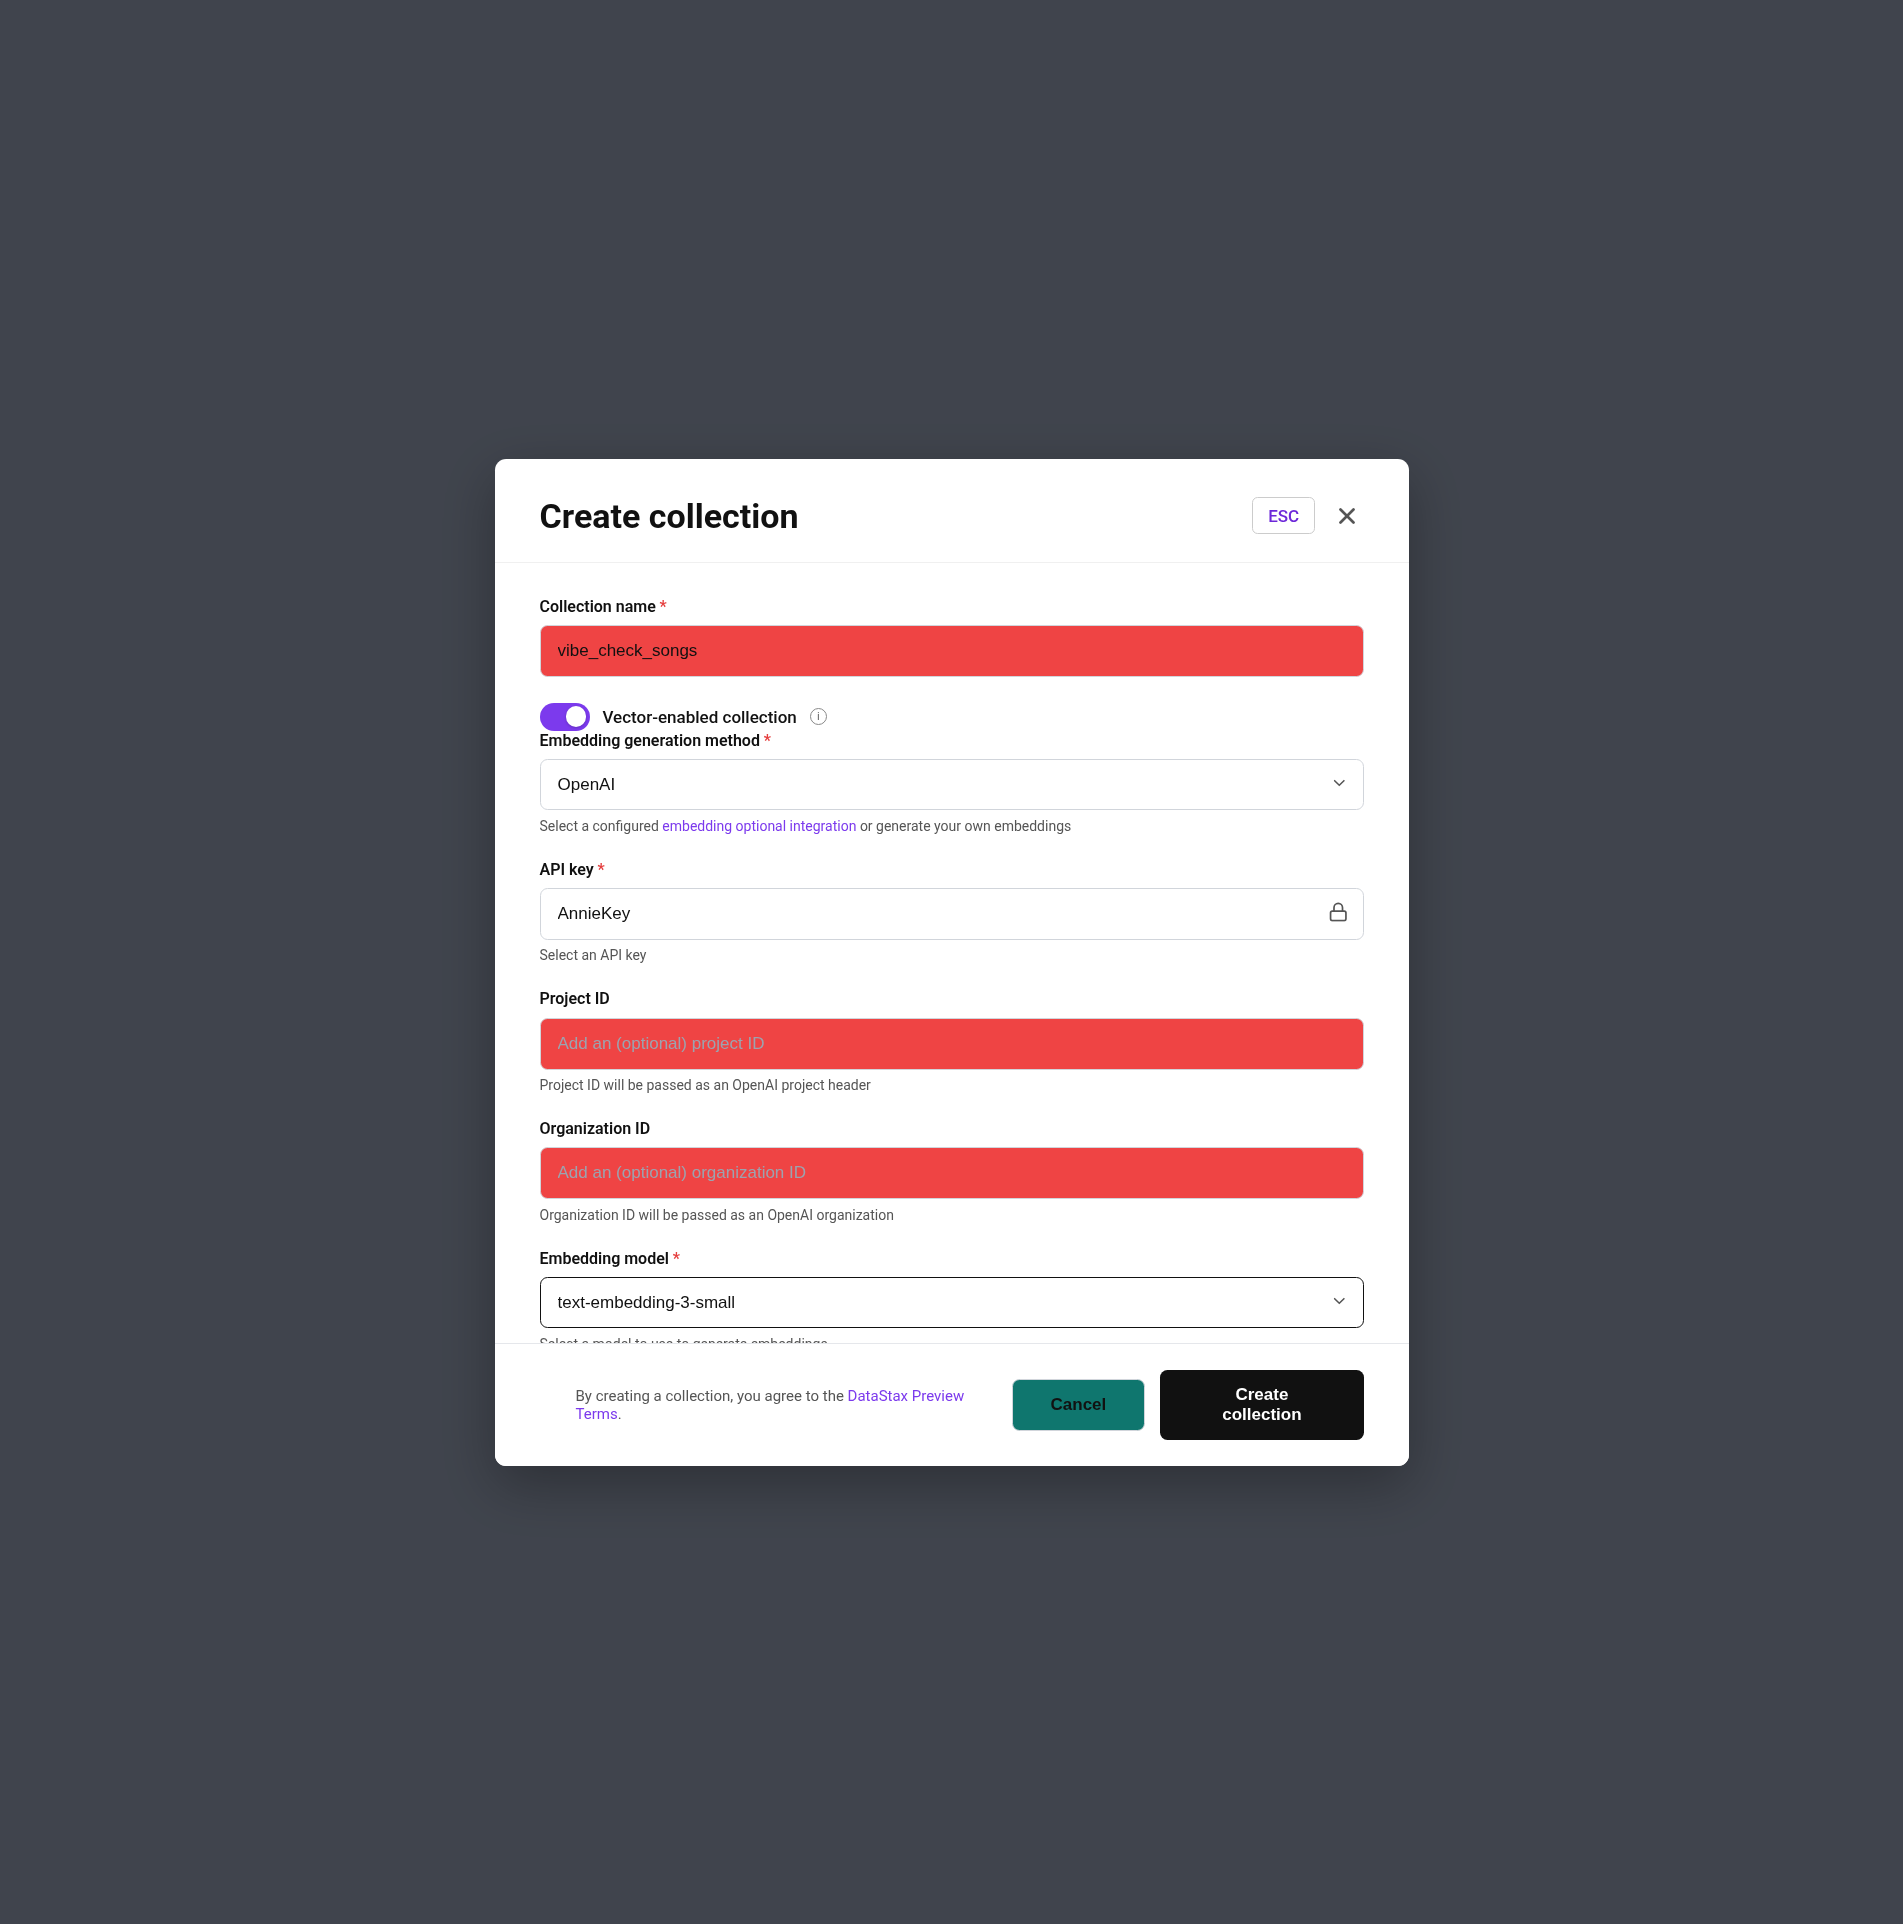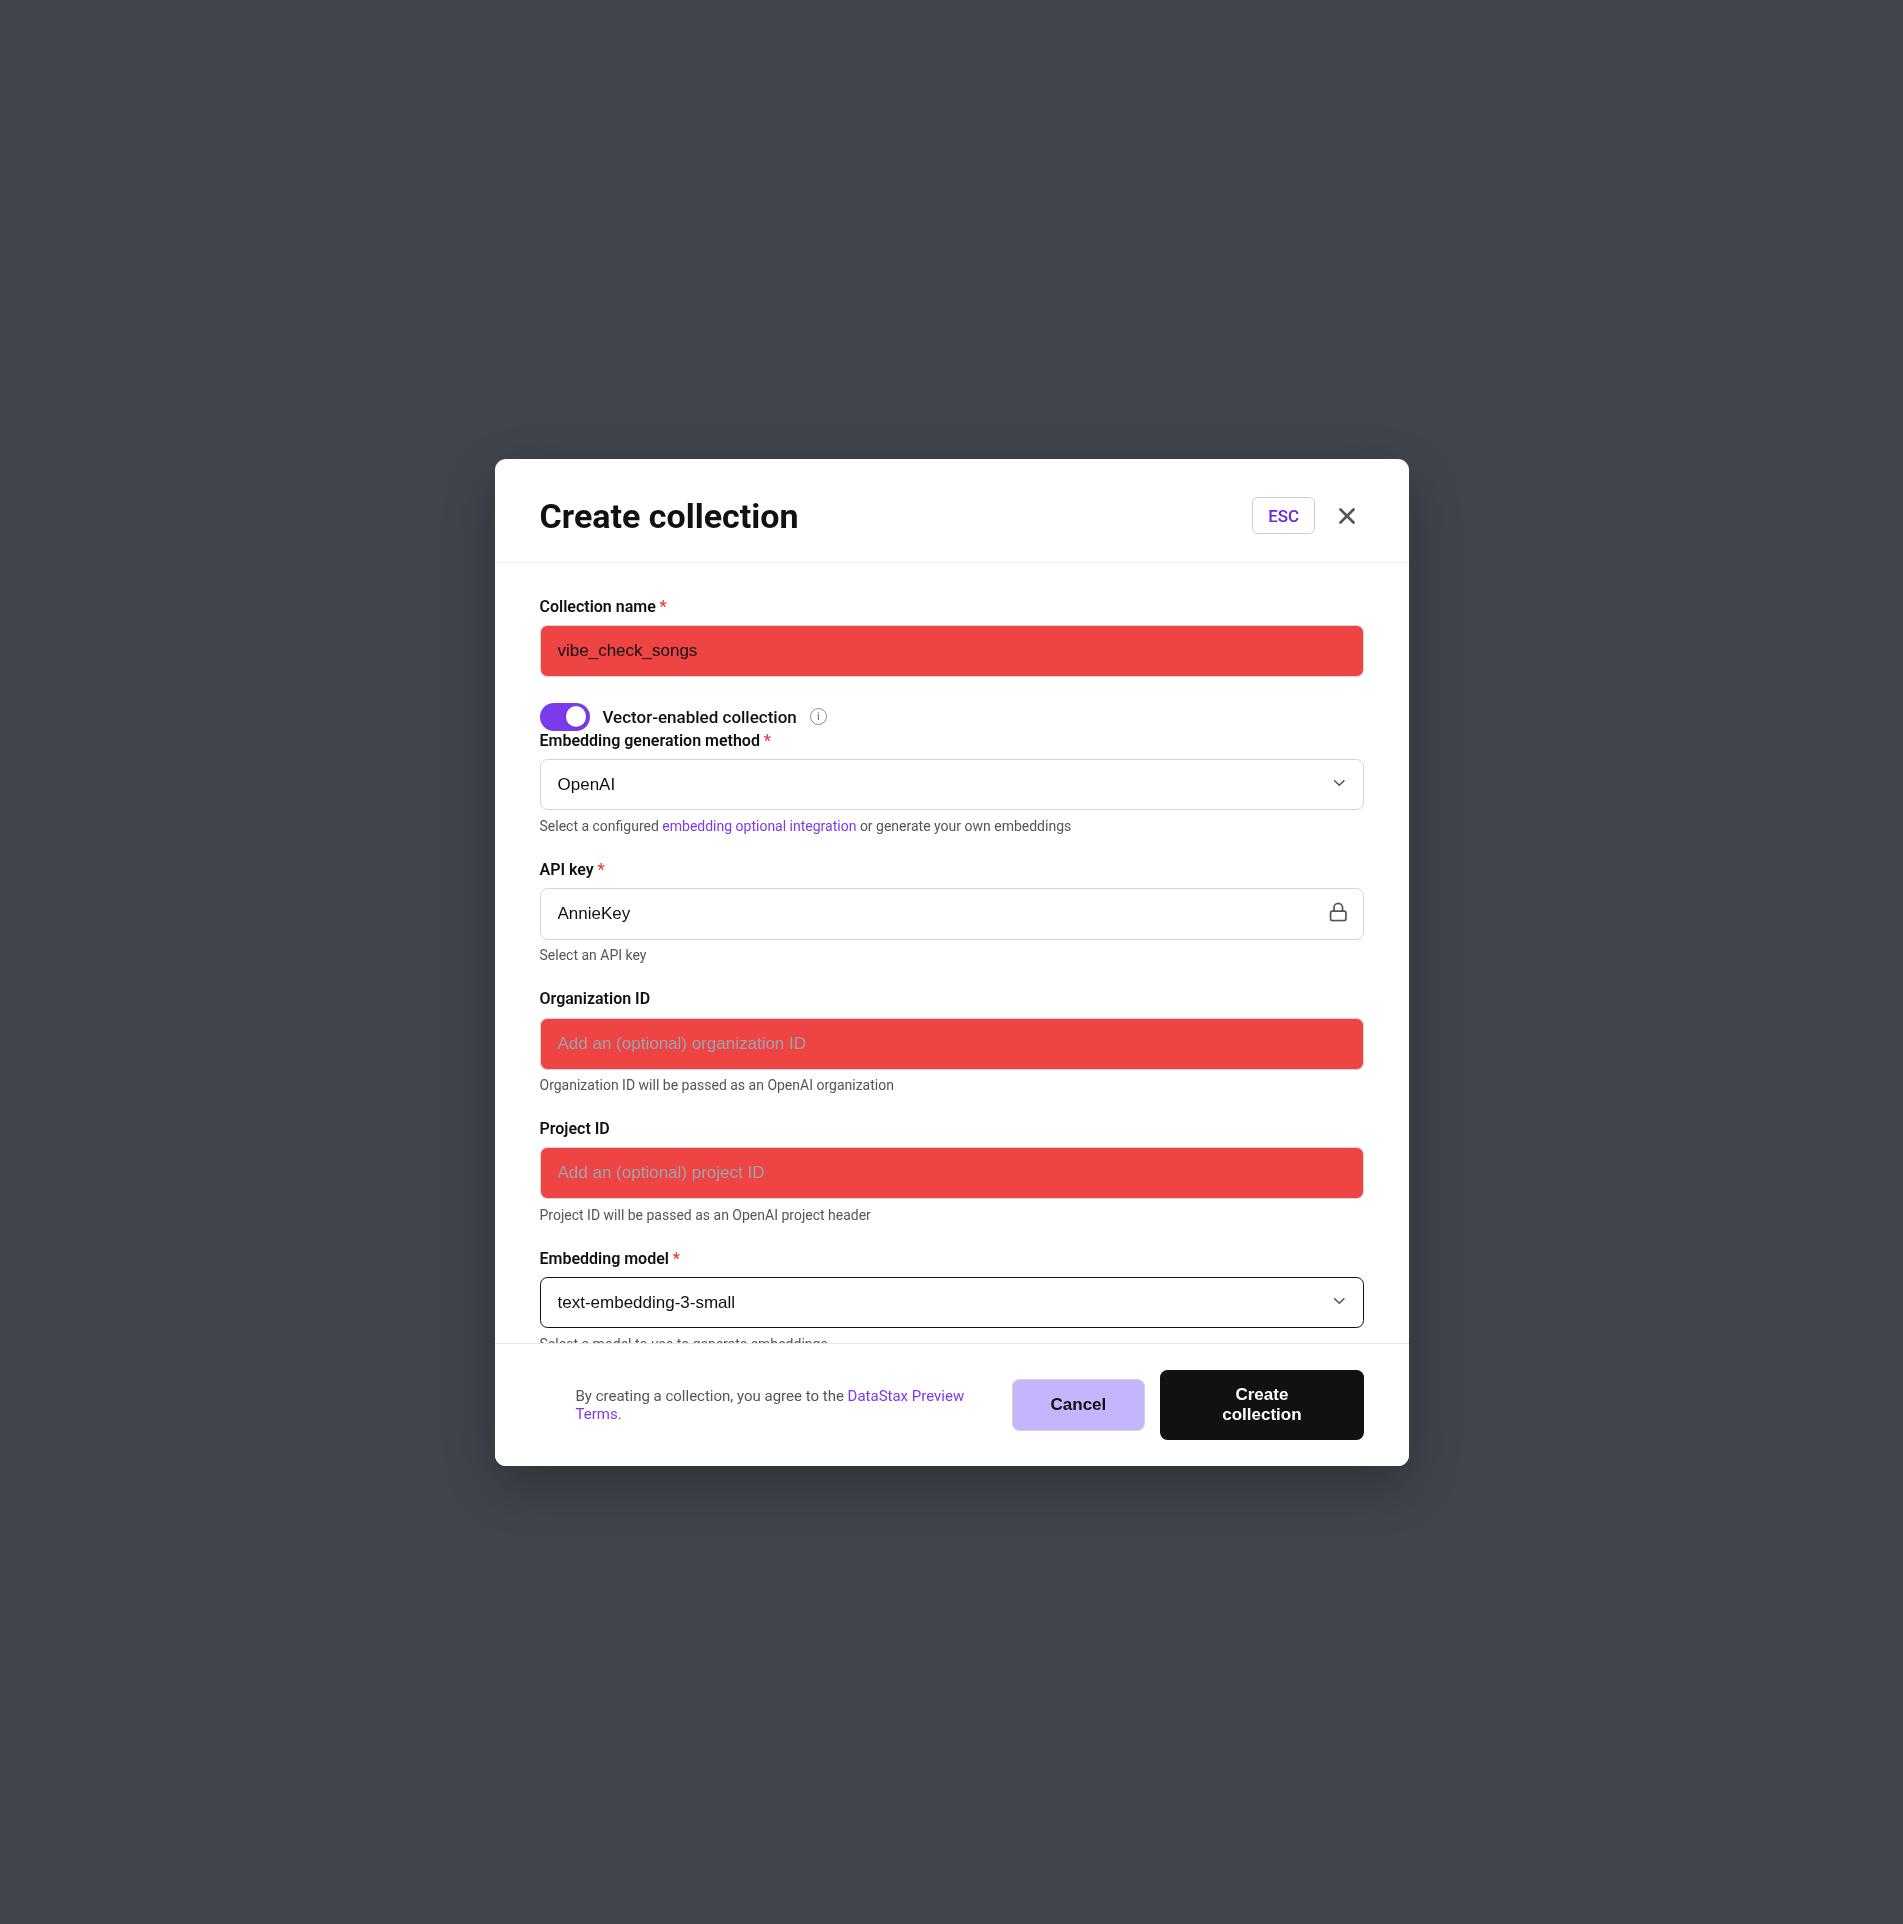--- a/index.html
+++ b/index.html
@@ -230,21 +230,21 @@
       gap: 15px;
       align-items: center;
     }
     .btn-cancel {
       padding: 15px 38px;
       border: 1.4px solid #d1d5db;
       border-radius: 7.5px;
       font-size: 17px;
       font-weight: 600;
       color: #111;
-      background: #c4b5fd;
+      background: #0f766e;
       cursor: pointer;
     }
     .btn-create {
       padding: 15px 34px;
       border: none;
       border-radius: 7.5px;
       font-size: 17px;
       font-weight: 700;
       color: #fff;
       background: #111;
@@ -323,32 +323,32 @@
               <rect x="3" y="11" width="18" height="11" rx="2" ry="2"></rect>
               <path d="M7 11V7a5 5 0 0 1 10 0v4"></path>
             </svg>
           </span>
         </div>
         <p class="field-hint">Select an API key</p>
       </div>
 
       <div class="field-group">
         <label class="field-label">
+          <span>Project ID</span>
+        </label>
+        <input type="text" class="text-input" placeholder="Add an (optional) project ID" style="">
+        <p class="field-hint">Project ID will be passed as an OpenAI project header</p>
+      </div>
+
+      <div class="field-group">
+        <label class="field-label">
           <span>Organization ID</span>
         </label>
         <input type="text" class="text-input" placeholder="Add an (optional) organization ID" style="">
         <p class="field-hint">Organization ID will be passed as an OpenAI organization</p>
-      </div>
-
-      <div class="field-group">
-        <label class="field-label">
-          <span>Project ID</span>
-        </label>
-        <input type="text" class="text-input" placeholder="Add an (optional) project ID" style="">
-        <p class="field-hint">Project ID will be passed as an OpenAI project header</p>
       </div>
 
       <div class="field-group">
         <label class="field-label">
           <span>Embedding model</span>
             <span class="required-star">*</span>
         </label>
         <div class="select-wrapper">
           <select class="select-input active-border">
             <option value="text-embedding-3-small" selected="">text-embedding-3-small</option>

